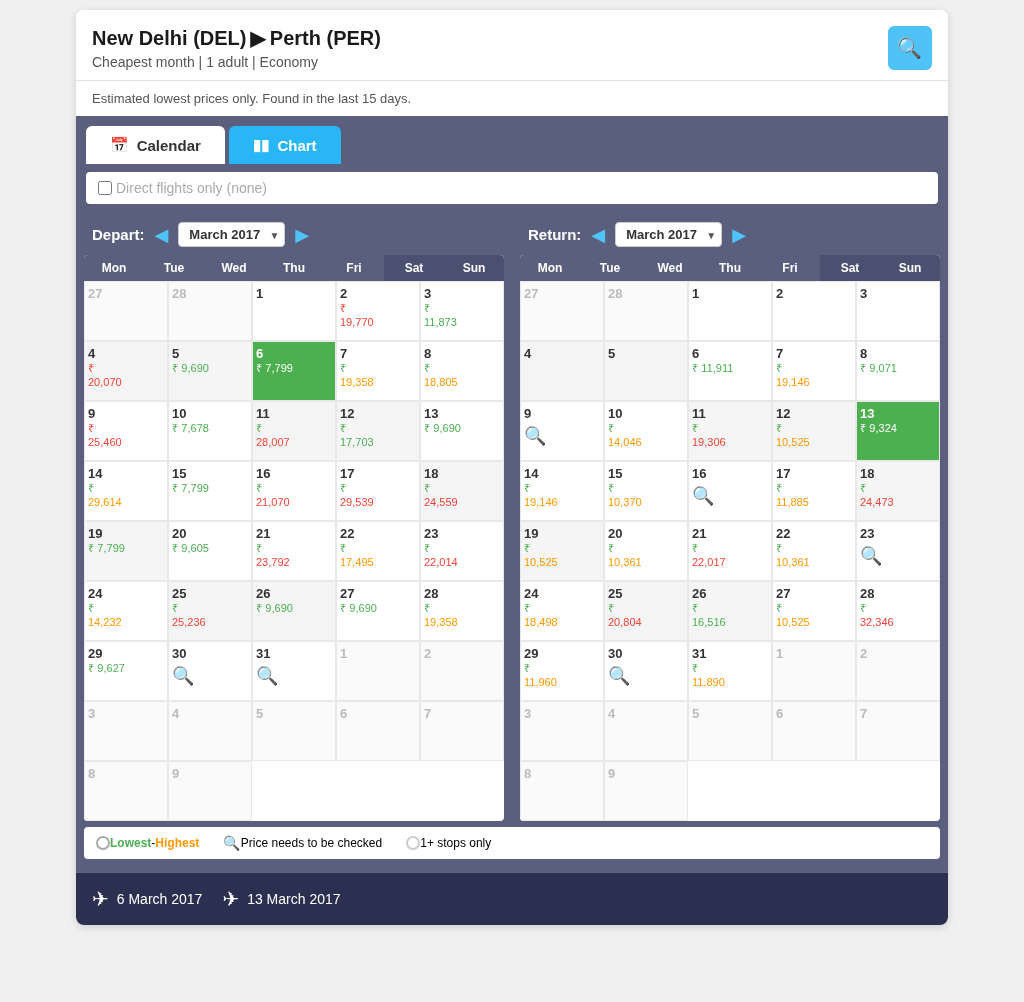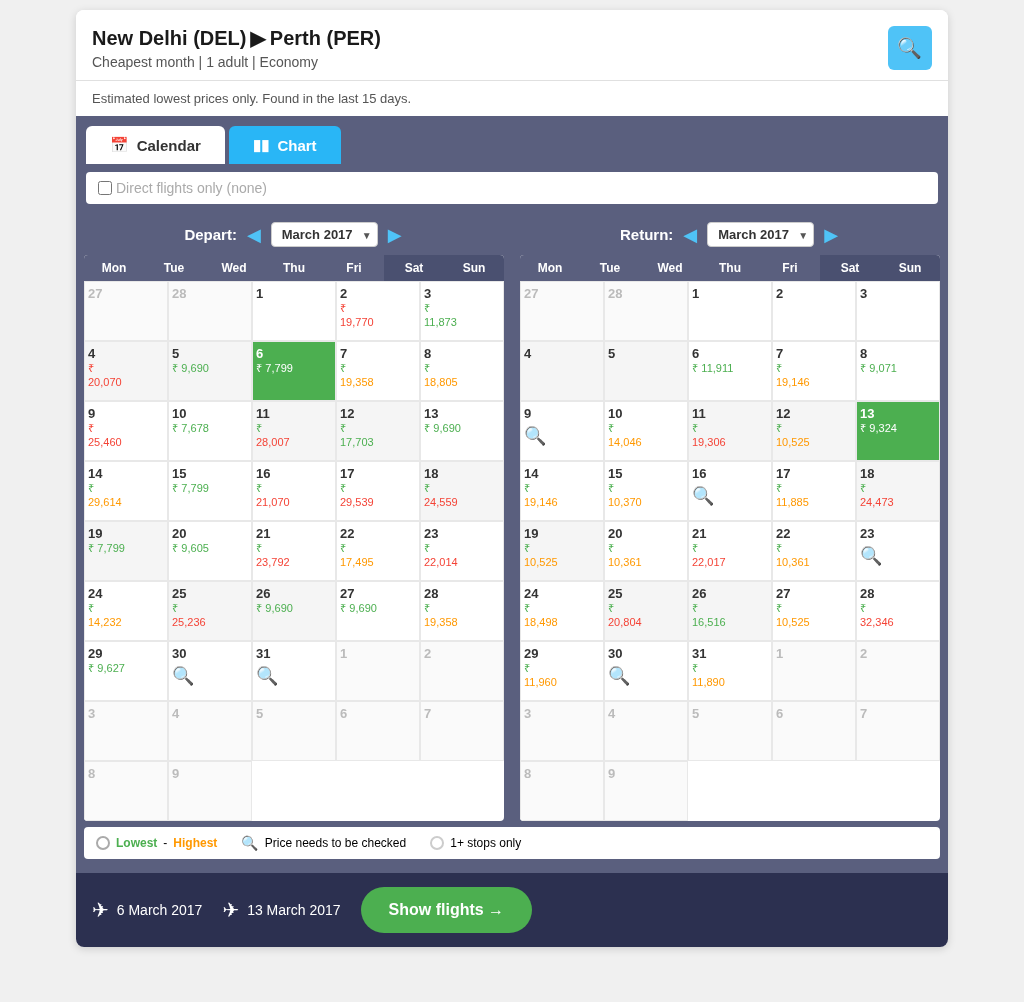--- a/index.html
+++ b/index.html
@@ -120,21 +120,20 @@
     .cal-half {
       flex: 1;
       padding: 0 8px;
     }
     
     .month-nav {
       display: flex;
       align-items: center;
       padding: 8px 4px;
       gap: 4px;
-      justify-content: center;
     }
     .nav-btn {
       background: none;
       border: none;
       cursor: pointer;
       color: #4FC3F7;
       font-size: 18px;
       padding: 2px 6px;
       line-height: 1;
     }
@@ -259,21 +258,20 @@
       padding: 8px 12px;
       border-radius: 4px;
       display: flex;
       gap: 24px;
       align-items: center;
       font-size: 12px;
     }
     .legend-item {
       display: flex;
       align-items: center;
-      gap: 6px;
     }
     .legend-lowest { color: #4CAF50; font-weight: bold; }
     .legend-highest { color: #FF9800; font-weight: bold; }
     .legend-check { color: #29B6F6; font-size: 14px; }
     .legend-stops { color: #000000; }
     .legend-circle { width: 14px; height: 14px; border: 2px solid #aaa; border-radius: 50%; display: inline-block; }
     
     .footer {
       background: #2c3050;
       display: flex;
@@ -795,17 +793,14 @@
 
   <div class="footer">
     <div class="footer-date">
       <span class="footer-plane">✈</span>
       <span>6 March 2017</span>
     </div>
     <div class="footer-date">
       <span class="footer-plane">✈</span>
       <span>13 March 2017</span>
     </div>
-    <button class="show-flights-btn">
-      <span>Show flights →</span>
-    </button>
   </div>
 </div>
 
 </body></html>

